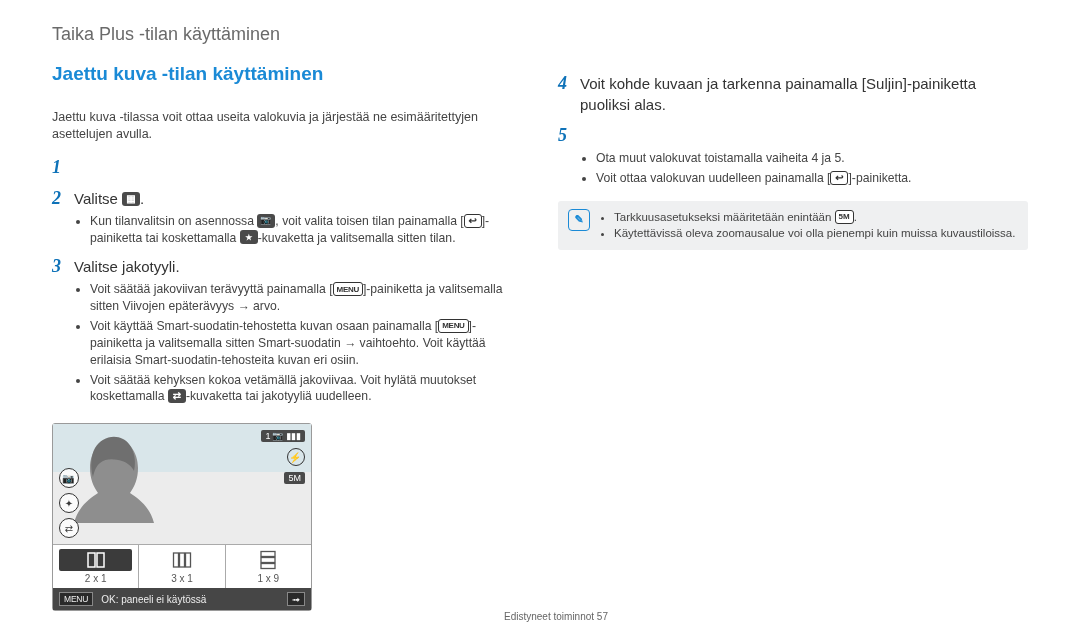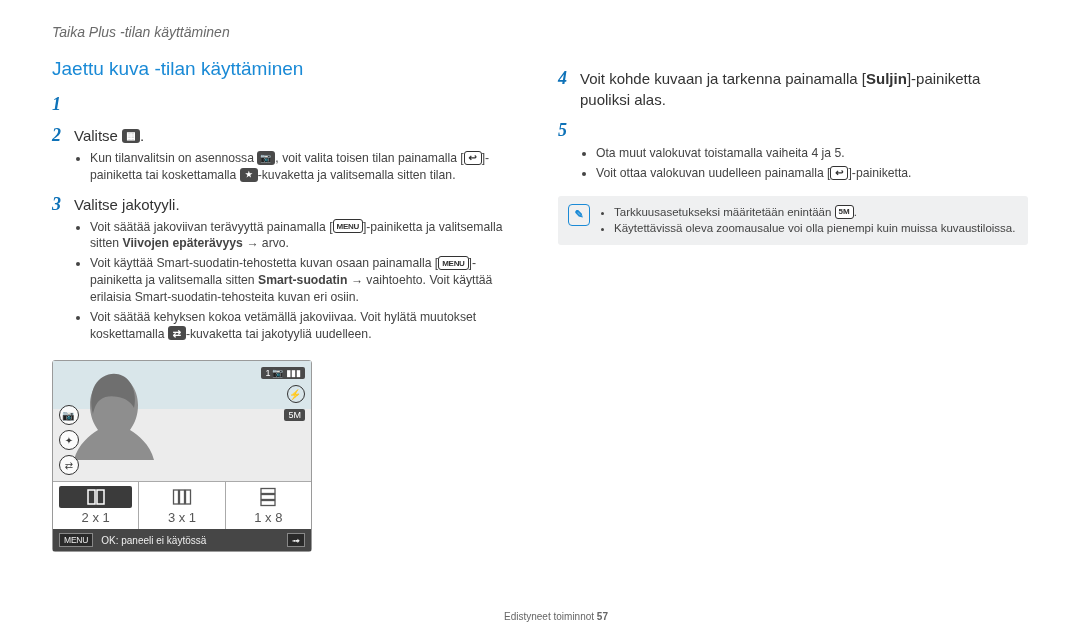--- a/index.html
+++ b/index.html
@@ -5,24 +5,24 @@
   * { margin: 0; padding: 0; box-sizing: border-box; }
   body {
     width: 1080px;
     height: 630px;
     font-family: Arial, Helvetica, sans-serif;
     background: #fff;
     color: #3a3a3a;
     padding: 24px 52px 4px 52px;
     position: relative;
   }
-  .topline { font-size: 14px; color: #6a6a6a; margin-bottom: 18px; font-style: italic; }
+  .topline { font-size: 18px; color: #6a6a6a; margin-bottom: 18px; }
   .cols { display: flex; gap: 36px; }
   .col { flex: 1 1 0; }
-  h2.section { color: #1a8ad6; font-size: 19px; font-weight: 400; margin-bottom: 14px; }
+  h2.section { color: #1a8ad6; font-size: 19px; font-weight: 700; margin-bottom: 24px; }
   .intro { font-size: 12.5px; color: #444; margin-bottom: 14px; line-height: 1.35; }
   .step { display: flex; margin-top: 10px; }
   .stepnum { font-style: italic; color: #0e72b8; font-size: 18px; width: 22px; flex-shrink:0; font-family: Georgia, 'Times New Roman', serif; font-weight:600;}
   .steptext { font-size: 15px; color: #333; line-height: 1.4; }
   ul.bullets { list-style: disc; margin-left: 22px; padding-left: 18px; margin-top: 4px; }
   ul.bullets li { font-size: 12.2px; color: #444; line-height:1.38; margin-bottom:3px;}
   .icon {
     display: inline-flex; align-items:center; justify-content:center;
     background:#4a4a4a; color:#fff; border-radius:3px; font-size:9px;
     height:14px; min-width:18px; padding:0 3px; vertical-align:middle;
@@ -56,41 +56,42 @@
     position:absolute; left:0; top:0; right:0; bottom:0;
     background: linear-gradient(to bottom,#d9e6ea 0%, #d9e6ea 40%, #ececec 40%, #ececec 100%);
   }
   .person { position:absolute; left:6px; top:2px; width:110px; height:116px;}
   .shot-icons-right { position:absolute; right:6px; top:6px; display:flex; flex-direction:column; gap:6px; align-items:flex-end;}
   .shot-icons-right .chip { background:#4a4a4a; color:#fff; font-size:9px; border-radius:2px; padding:1px 4px; display:flex; align-items:center; gap:2px;}
   .shot-icons-right .round { width:18px; height:18px; border-radius:50%; border:1.5px solid #333; display:flex; align-items:center; justify-content:center; font-size:10px;}
   .shot-icons-left { position:absolute; left:6px; bottom:6px; display:flex; flex-direction:column; gap:5px;}
   .shot-icons-left .round { width:20px; height:20px; border-radius:50%; border:1.5px solid #333; display:flex; align-items:center; justify-content:center; font-size:10px; background:#fffc;}
   .layoutrow { display:flex; border-top:1px solid #aaa;}
-  .layoutcell { flex:1; border-right:1px solid #aaa; padding:4px 0 4px 0; text-align:center; font-size:13px; color:#555;}
+  .layoutcell { flex:1; border-right:1px solid #aaa; padding:4px 0 4px 0; text-align:center; font-size:10px; color:#555;}
   .layoutcell:last-child { border-right:none;}
   .layouticon { height:22px; display:flex; justify-content:center; align-items:center; margin-bottom:2px;}
   .layouticon svg { width:20px; height:20px;}
   .layoutcell.sel .layouticon { background:#3b3b3b; border-radius:2px; margin:0 6px 2px 6px; padding:2px 0;}
   .layoutcell.sel .layouticon svg rect { stroke:#fff;}
   .shot-bottom { background:#464646; color:#eee; font-size:10px; display:flex; align-items:center; padding:4px 6px; gap:8px;}
   .shot-bottom .menubtn { background:#2a2a2a; border:1px solid #888; padding:1px 4px; font-size:8.5px; letter-spacing:-0.2px;}
   .shot-bottom .rarr { margin-left:auto; width:18px; height:14px; background:#2a2a2a; border:1px solid #888; display:flex; align-items:center; justify-content:center; font-size:10px;}
   .footer { position:absolute; left:16px; bottom:8px; width:100%; text-align:center; font-size:10px; color:#666;}
-  strong { font-weight:700; }
+  strong { font-weight:400; }
 </style>
 </head>
 <body>
 
 <div class="topline">Taika Plus -tilan käyttäminen</div>
 
 <div class="cols">
 
   <div class="col">
     <h2 class="section">Jaettu kuva -tilan käyttäminen</h2>
+    <p class="intro">Jaettu kuva -tilassa voit ottaa useita valokuvia ja järjestää ne esimääritettyjen asettelujen avulla.</p>
 
     <div class="step">
       <div class="stepnum">1</div>
     </div>
 
     <div class="step">
       <div class="stepnum">2</div>
       <div class="steptext">
         <span>Valitse </span><span class="icon grid"></span><span>.</span>
       </div>
@@ -156,21 +157,21 @@
           <span>3 x 1</span>
         </div>
         <div class="layoutcell">
           <div class="layouticon">
               <svg viewBox="0 0 20 20">
                 <rect x="3" y="1.5" width="14" height="5" fill="none" stroke="#555" stroke-width="1.3"></rect>
                 <rect x="3" y="7.5" width="14" height="5" fill="none" stroke="#555" stroke-width="1.3"></rect>
                 <rect x="3" y="13.5" width="14" height="5" fill="none" stroke="#555" stroke-width="1.3"></rect>
               </svg>
             </div>
-          <span>1 x 8</span>
+          <span>1 x 9</span>
         </div>
       </div>
       <div class="shot-bottom">
         <span class="menubtn">MENU</span>
         <span>OK: paneeli ei käytössä</span>
         <span class="rarr">➟</span>
       </div>
     </div>
   </div>
 

